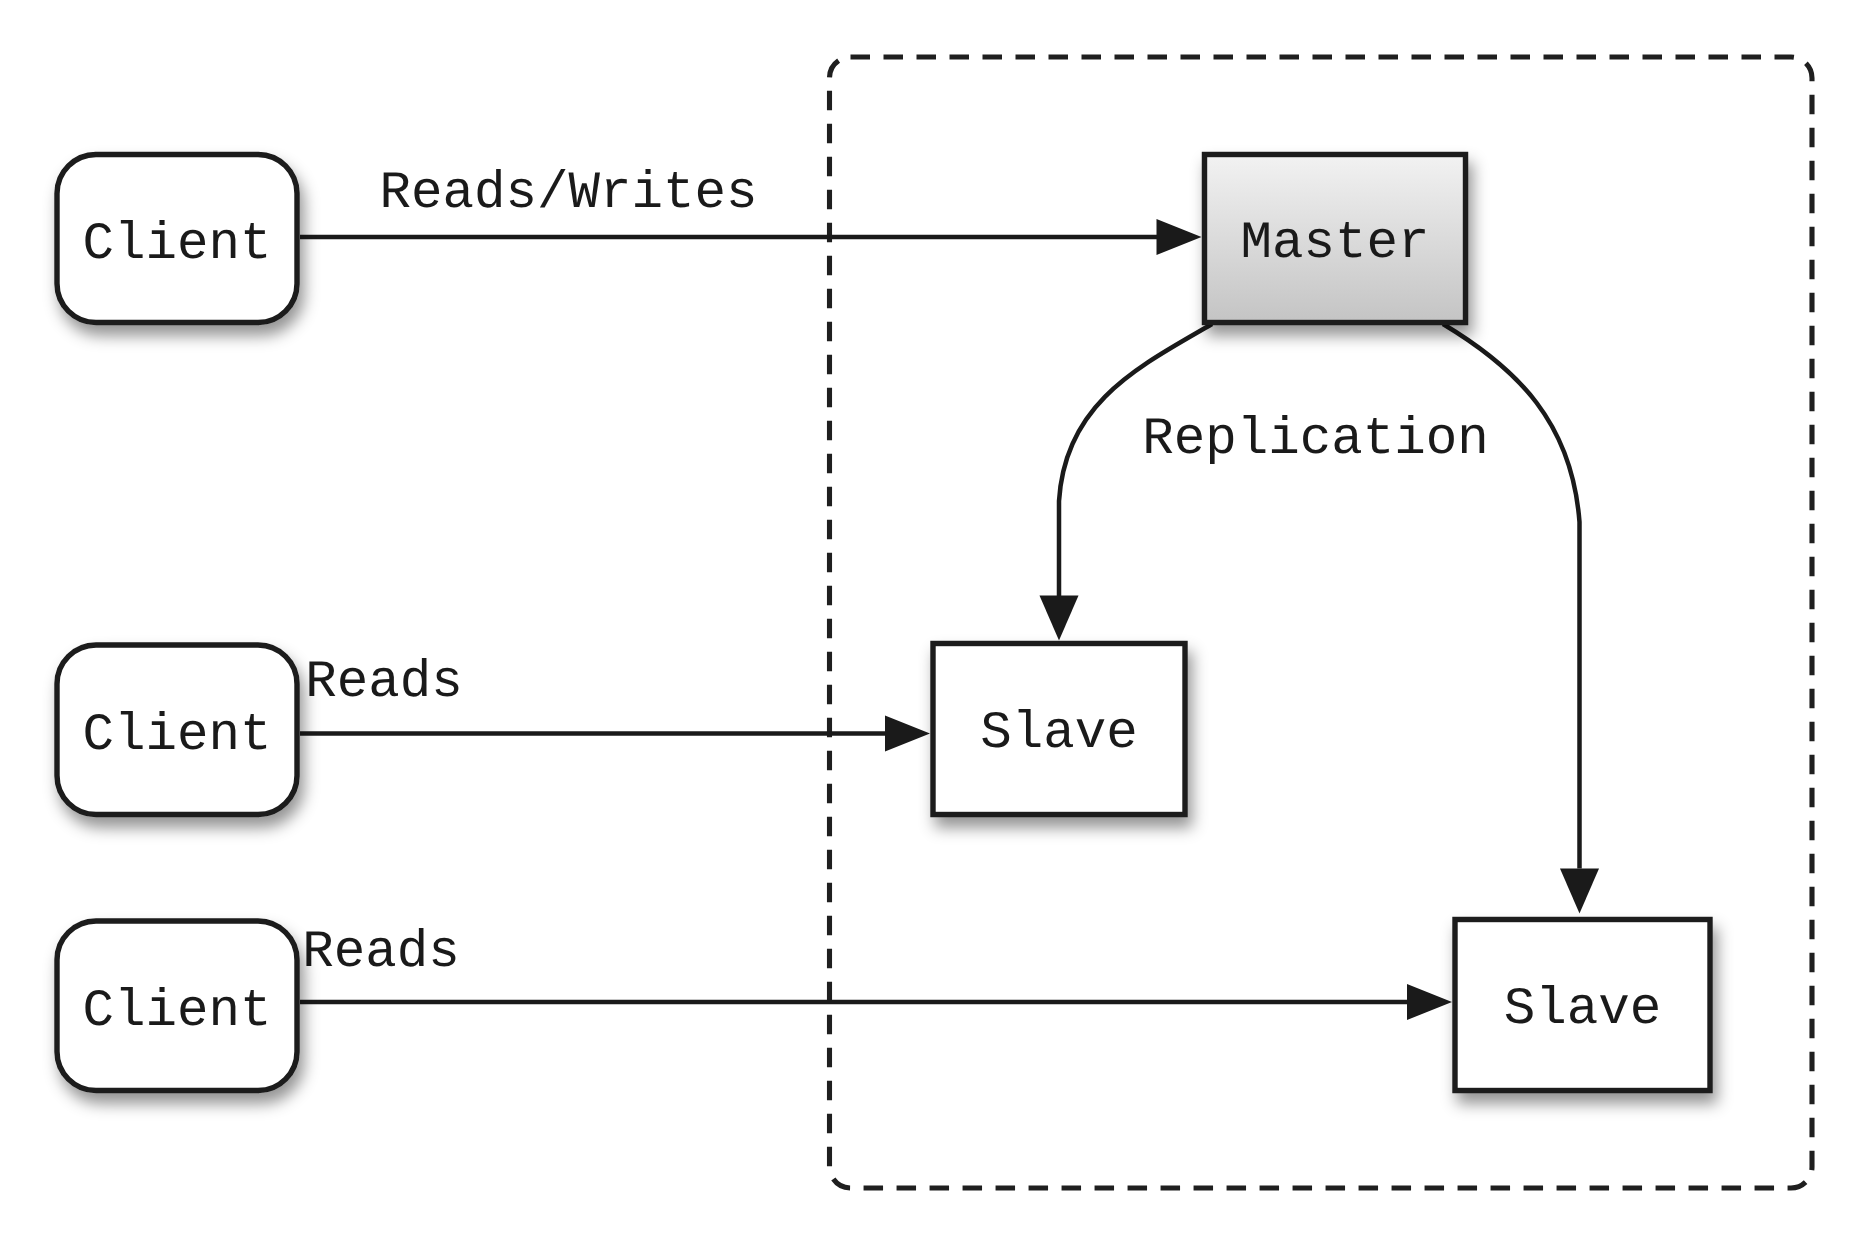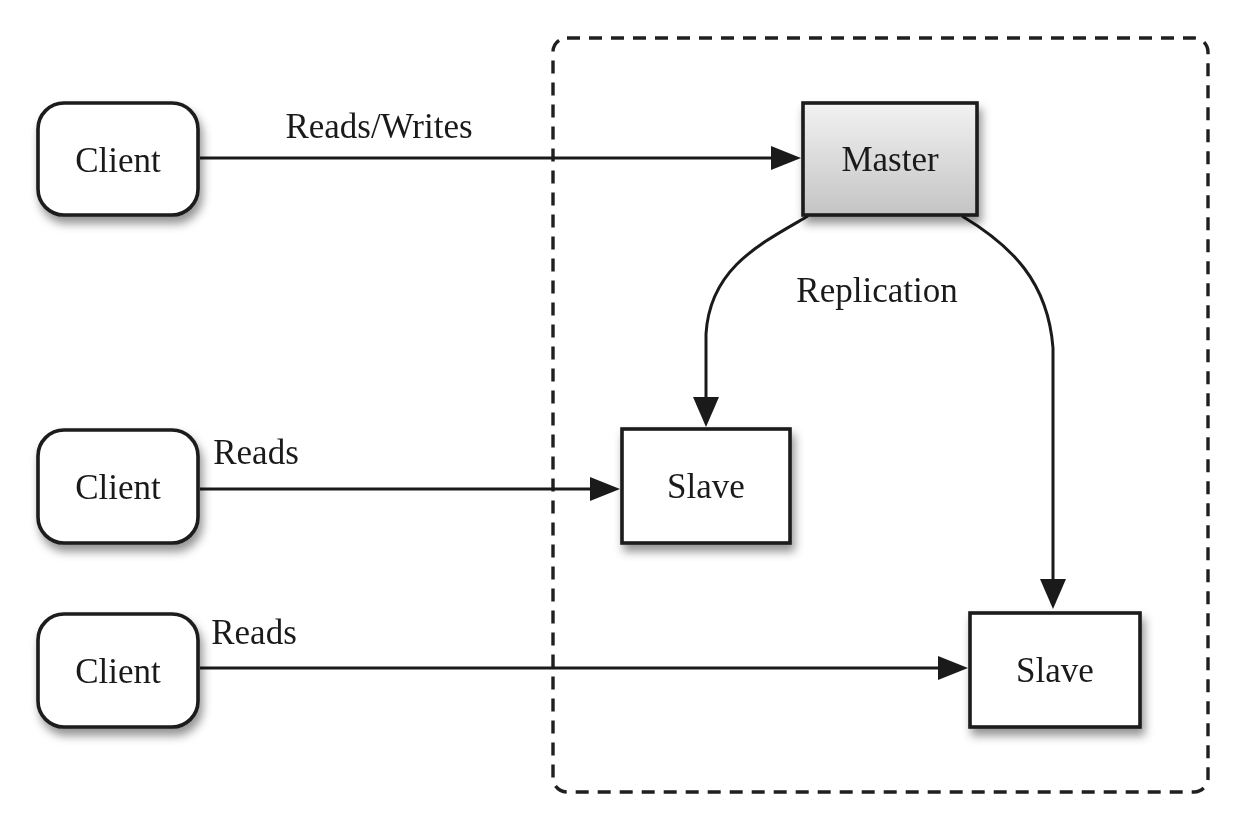--- a/index.html
+++ b/index.html
@@ -5,21 +5,21 @@
   html, body {
     margin: 0;
     padding: 0;
     background: #ffffff;
   }
   .canvas {
     position: relative;
     width: 1246px;
     height: 839px;
     background: #ffffff;
-    font-family: Liberation Serif, serif;
+    font-family: Liberation Mono, monospace;
   }
   svg {
     display: block;
   }
   .node-rect {
     stroke: #1a1a1a;
     stroke-width: 3.6;
   }
   .dashed-boundary {
     fill: none;

